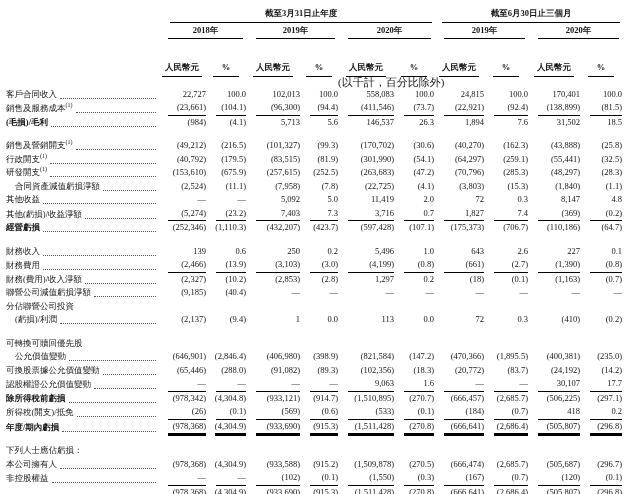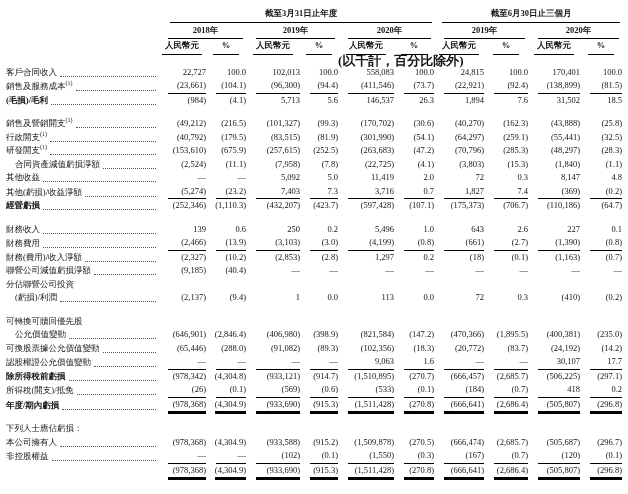--- a/index.html
+++ b/index.html
@@ -18,23 +18,23 @@
   col.c-v5{width:52px;} col.c-p5{width:42px;}
 
   th, td { padding:0; white-space:nowrap; font-size:8.5px; line-height:13.5px; vertical-align:bottom; }
   thead th { font-weight:bold; }
   .phdr { border-bottom:1px solid #000; text-align:center; padding-bottom:1px; }
   .phdr1 { margin-left:12px; margin-right:2px; }
   .phdr2 { margin-left:8px; margin-right:2px; }
   .yhdr { border-bottom:1px solid #000; text-align:center; margin:1px 3px 0 10px; padding-bottom:1px; }
   th.sub { text-align:center; }
   th.sub span { display:inline-block; border-bottom:1px solid #000; padding-bottom:1px; }
-  th.sub.w-val span { min-width:40px; }
+  th.sub.w-val span { min-width:40px;margin-top:22px; }
   th.sub.w-pct span { min-width:26px; }
-  .unit-note { text-align:left; font-weight:bold; font-size:13px; line-height:11px; }
+  .unit-note { text-align:left; font-weight:normal; font-size:11px; line-height:11px; }
 
   td.label { overflow:hidden; }
   .labwrap { display:flex; }
   .labwrap .lt { flex:0 0 auto; }
   .labwrap .leader { flex:1 1 auto; border-bottom:1px dotted #555; margin:0 2px 2.5px 3px; min-width:4px; }
   td.label.ind .labwrap { padding-left:9px; }
   td.label.b { font-weight:bold; }
   sup { font-size:6px; line-height:0; vertical-align:super; }
 
   td.num { text-align:right; }

